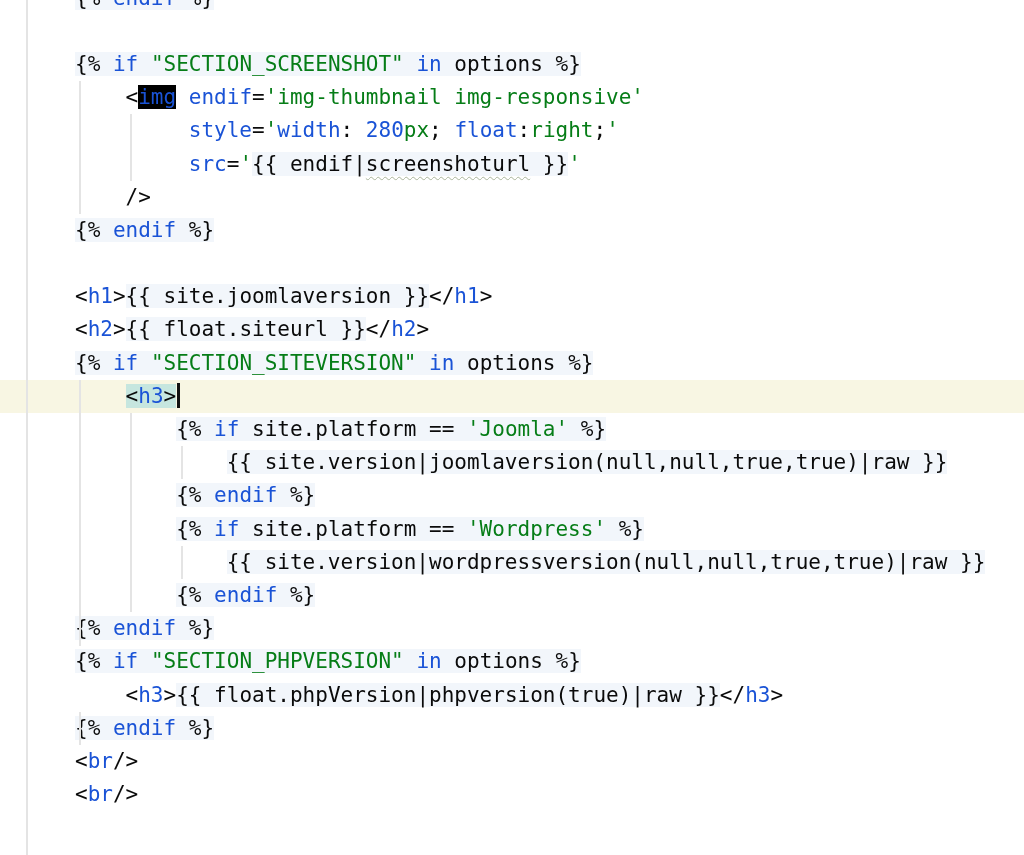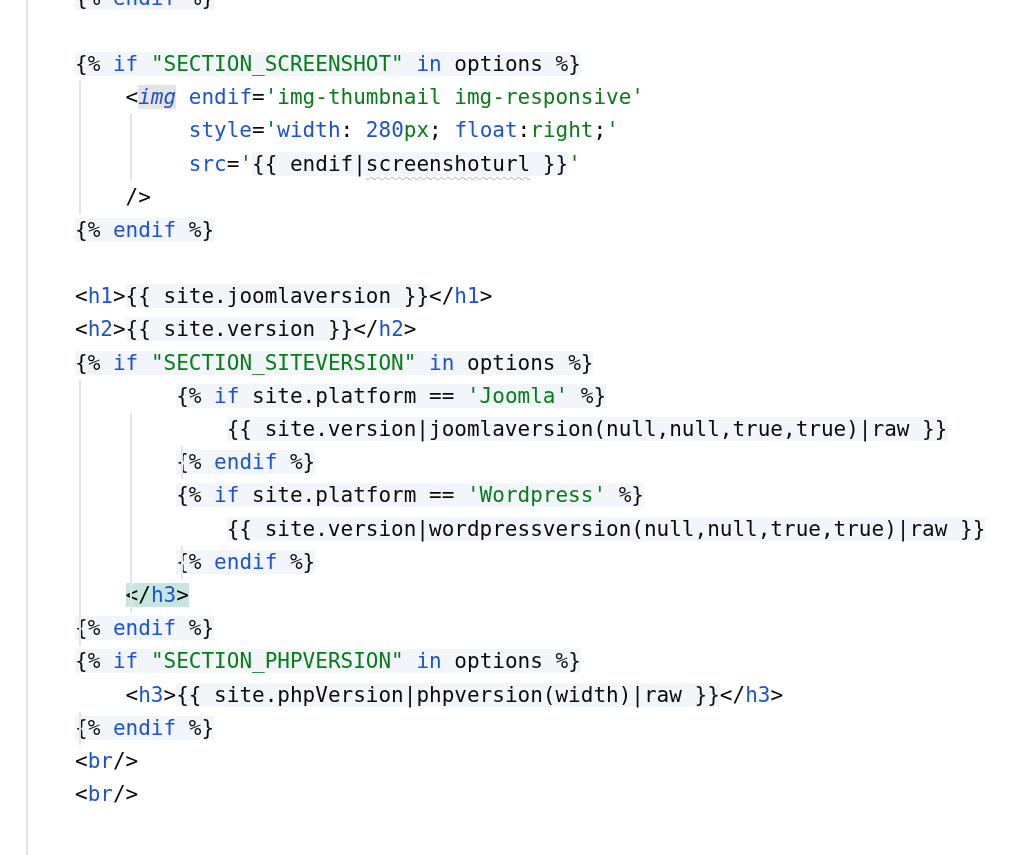--- a/index.html
+++ b/index.html
@@ -27,21 +27,21 @@
     white-space: pre;
     position: relative;
     z-index: 2;
   }
   .caret-row { background: #f8f6e3; }
   .c-d { color: #0a0a0a; }
   .c-b { color: #1a53d6; }
   .c-g { color: #067d17; }
   .bg-tw  { background: #f2f6fb; }
   .bg-tag { background: #c6e6df; }
-  .bg-word{ background: #e5e5e5; font-style: italic; }
+  .bg-word{ background: #000000; }
   .u {
     text-decoration-line: underline;
     text-decoration-style: wavy;
     text-decoration-color: #a9b59c;
     text-decoration-thickness: 1px;
     text-underline-offset: 5px;
   }
   .caret {
     display: inline-block;
     width: 2.5px; height: 25px;
@@ -65,32 +65,32 @@
       <div class="line"><span class="c-d bg-tw">{% </span><span class="c-b bg-tw">endif</span><span class="c-d bg-tw"> %}</span></div>
       <div class="line"></div>
       <div class="line"><span class="c-d bg-tw">{% </span><span class="c-b bg-tw">if</span><span class="c-d bg-tw"> </span><span class="c-g bg-tw">"SECTION_SCREENSHOT"</span><span class="c-d bg-tw"> </span><span class="c-b bg-tw">in</span><span class="c-d bg-tw"> options %}</span></div>
       <div class="line"><span class="c-d">    &lt;</span><span class="c-b bg-word">img</span><span class="c-d"> </span><span class="c-b">endif</span><span class="c-d">=</span><span class="c-g">'img-thumbnail img-responsive'</span></div>
       <div class="line"><span class="c-d">         </span><span class="c-b">style</span><span class="c-d">=</span><span class="c-g">'</span><span class="c-b">width</span><span class="c-d">: </span><span class="c-b">280</span><span class="c-g">px</span><span class="c-d">; </span><span class="c-b">float</span><span class="c-d">:</span><span class="c-g">right</span><span class="c-d">;</span><span class="c-g">'</span></div>
       <div class="line"><span class="c-d">         </span><span class="c-b">src</span><span class="c-d">=</span><span class="c-g">'</span><span class="c-d bg-tw">{{ endif|</span><span class="c-d bg-tw u">screenshoturl</span><span class="c-d bg-tw"> }}</span><span class="c-g">'</span></div>
       <div class="line"><span class="c-d">    /&gt;</span></div>
       <div class="line"><span class="c-d bg-tw">{% </span><span class="c-b bg-tw">endif</span><span class="c-d bg-tw"> %}</span></div>
       <div class="line"></div>
       <div class="line"><span class="c-d">&lt;</span><span class="c-b">h1</span><span class="c-d">&gt;</span><span class="c-d bg-tw">{{ site.joomlaversion }}</span><span class="c-d">&lt;/</span><span class="c-b">h1</span><span class="c-d">&gt;</span></div>
-      <div class="line"><span class="c-d">&lt;</span><span class="c-b">h2</span><span class="c-d">&gt;</span><span class="c-d bg-tw">{{ site.version }}</span><span class="c-d">&lt;/</span><span class="c-b">h2</span><span class="c-d">&gt;</span></div>
+      <div class="line"><span class="c-d">&lt;</span><span class="c-b">h2</span><span class="c-d">&gt;</span><span class="c-d bg-tw">{{ float.siteurl }}</span><span class="c-d">&lt;/</span><span class="c-b">h2</span><span class="c-d">&gt;</span></div>
       <div class="line"><span class="c-d bg-tw">{% </span><span class="c-b bg-tw">if</span><span class="c-d bg-tw"> </span><span class="c-g bg-tw">"SECTION_SITEVERSION"</span><span class="c-d bg-tw"> </span><span class="c-b bg-tw">in</span><span class="c-d bg-tw"> options %}</span></div>
+      <div class="line caret-row"><span class="c-d">    </span><span class="c-d bg-tag">&lt;</span><span class="c-b bg-tag">h3</span><span class="c-d bg-tag">&gt;</span><span class="caret"></span></div>
       <div class="line"><span class="c-d">        </span><span class="c-d bg-tw">{% </span><span class="c-b bg-tw">if</span><span class="c-d bg-tw"> site.platform == </span><span class="c-g bg-tw">'Joomla'</span><span class="c-d bg-tw"> %}</span></div>
       <div class="line"><span class="c-d">            </span><span class="c-d bg-tw">{{ site.version|joomlaversion(null,null,true,true)|raw }}</span></div>
       <div class="line"><span class="c-d">        </span><span class="c-d bg-tw">{% </span><span class="c-b bg-tw">endif</span><span class="c-d bg-tw"> %}</span></div>
       <div class="line"><span class="c-d">        </span><span class="c-d bg-tw">{% </span><span class="c-b bg-tw">if</span><span class="c-d bg-tw"> site.platform == </span><span class="c-g bg-tw">'Wordpress'</span><span class="c-d bg-tw"> %}</span></div>
       <div class="line"><span class="c-d">            </span><span class="c-d bg-tw">{{ site.version|wordpressversion(null,null,true,true)|raw }}</span></div>
       <div class="line"><span class="c-d">        </span><span class="c-d bg-tw">{% </span><span class="c-b bg-tw">endif</span><span class="c-d bg-tw"> %}</span></div>
-      <div class="line"><span class="c-d">    </span><span class="c-d bg-tag">&lt;/</span><span class="c-b bg-tag">h3</span><span class="c-d bg-tag">&gt;</span></div>
       <div class="line"><span class="c-d bg-tw">{% </span><span class="c-b bg-tw">endif</span><span class="c-d bg-tw"> %}</span></div>
       <div class="line"><span class="c-d bg-tw">{% </span><span class="c-b bg-tw">if</span><span class="c-d bg-tw"> </span><span class="c-g bg-tw">"SECTION_PHPVERSION"</span><span class="c-d bg-tw"> </span><span class="c-b bg-tw">in</span><span class="c-d bg-tw"> options %}</span></div>
-      <div class="line"><span class="c-d">    &lt;</span><span class="c-b">h3</span><span class="c-d">&gt;</span><span class="c-d bg-tw">{{ site.phpVersion|phpversion(width)|raw }}</span><span class="c-d">&lt;/</span><span class="c-b">h3</span><span class="c-d">&gt;</span></div>
+      <div class="line"><span class="c-d">    &lt;</span><span class="c-b">h3</span><span class="c-d">&gt;</span><span class="c-d bg-tw">{{ float.phpVersion|phpversion(true)|raw }}</span><span class="c-d">&lt;/</span><span class="c-b">h3</span><span class="c-d">&gt;</span></div>
       <div class="line"><span class="c-d bg-tw">{% </span><span class="c-b bg-tw">endif</span><span class="c-d bg-tw"> %}</span></div>
       <div class="line"><span class="c-d">&lt;</span><span class="c-b">br</span><span class="c-d">/&gt;</span></div>
       <div class="line"><span class="c-d">&lt;</span><span class="c-b">br</span><span class="c-d">/&gt;</span></div>
     </div>
 
   <div class="vline" style="left:26px; top:0; height:855px;"></div>
 
   <div class="vline" style="left:79px;  top:81px;  height:133px;"></div>
   <div class="vline" style="left:79px;  top:380px; height:266px;"></div>
   <div class="vline" style="left:79px;  top:712px; height:33px;"></div>

